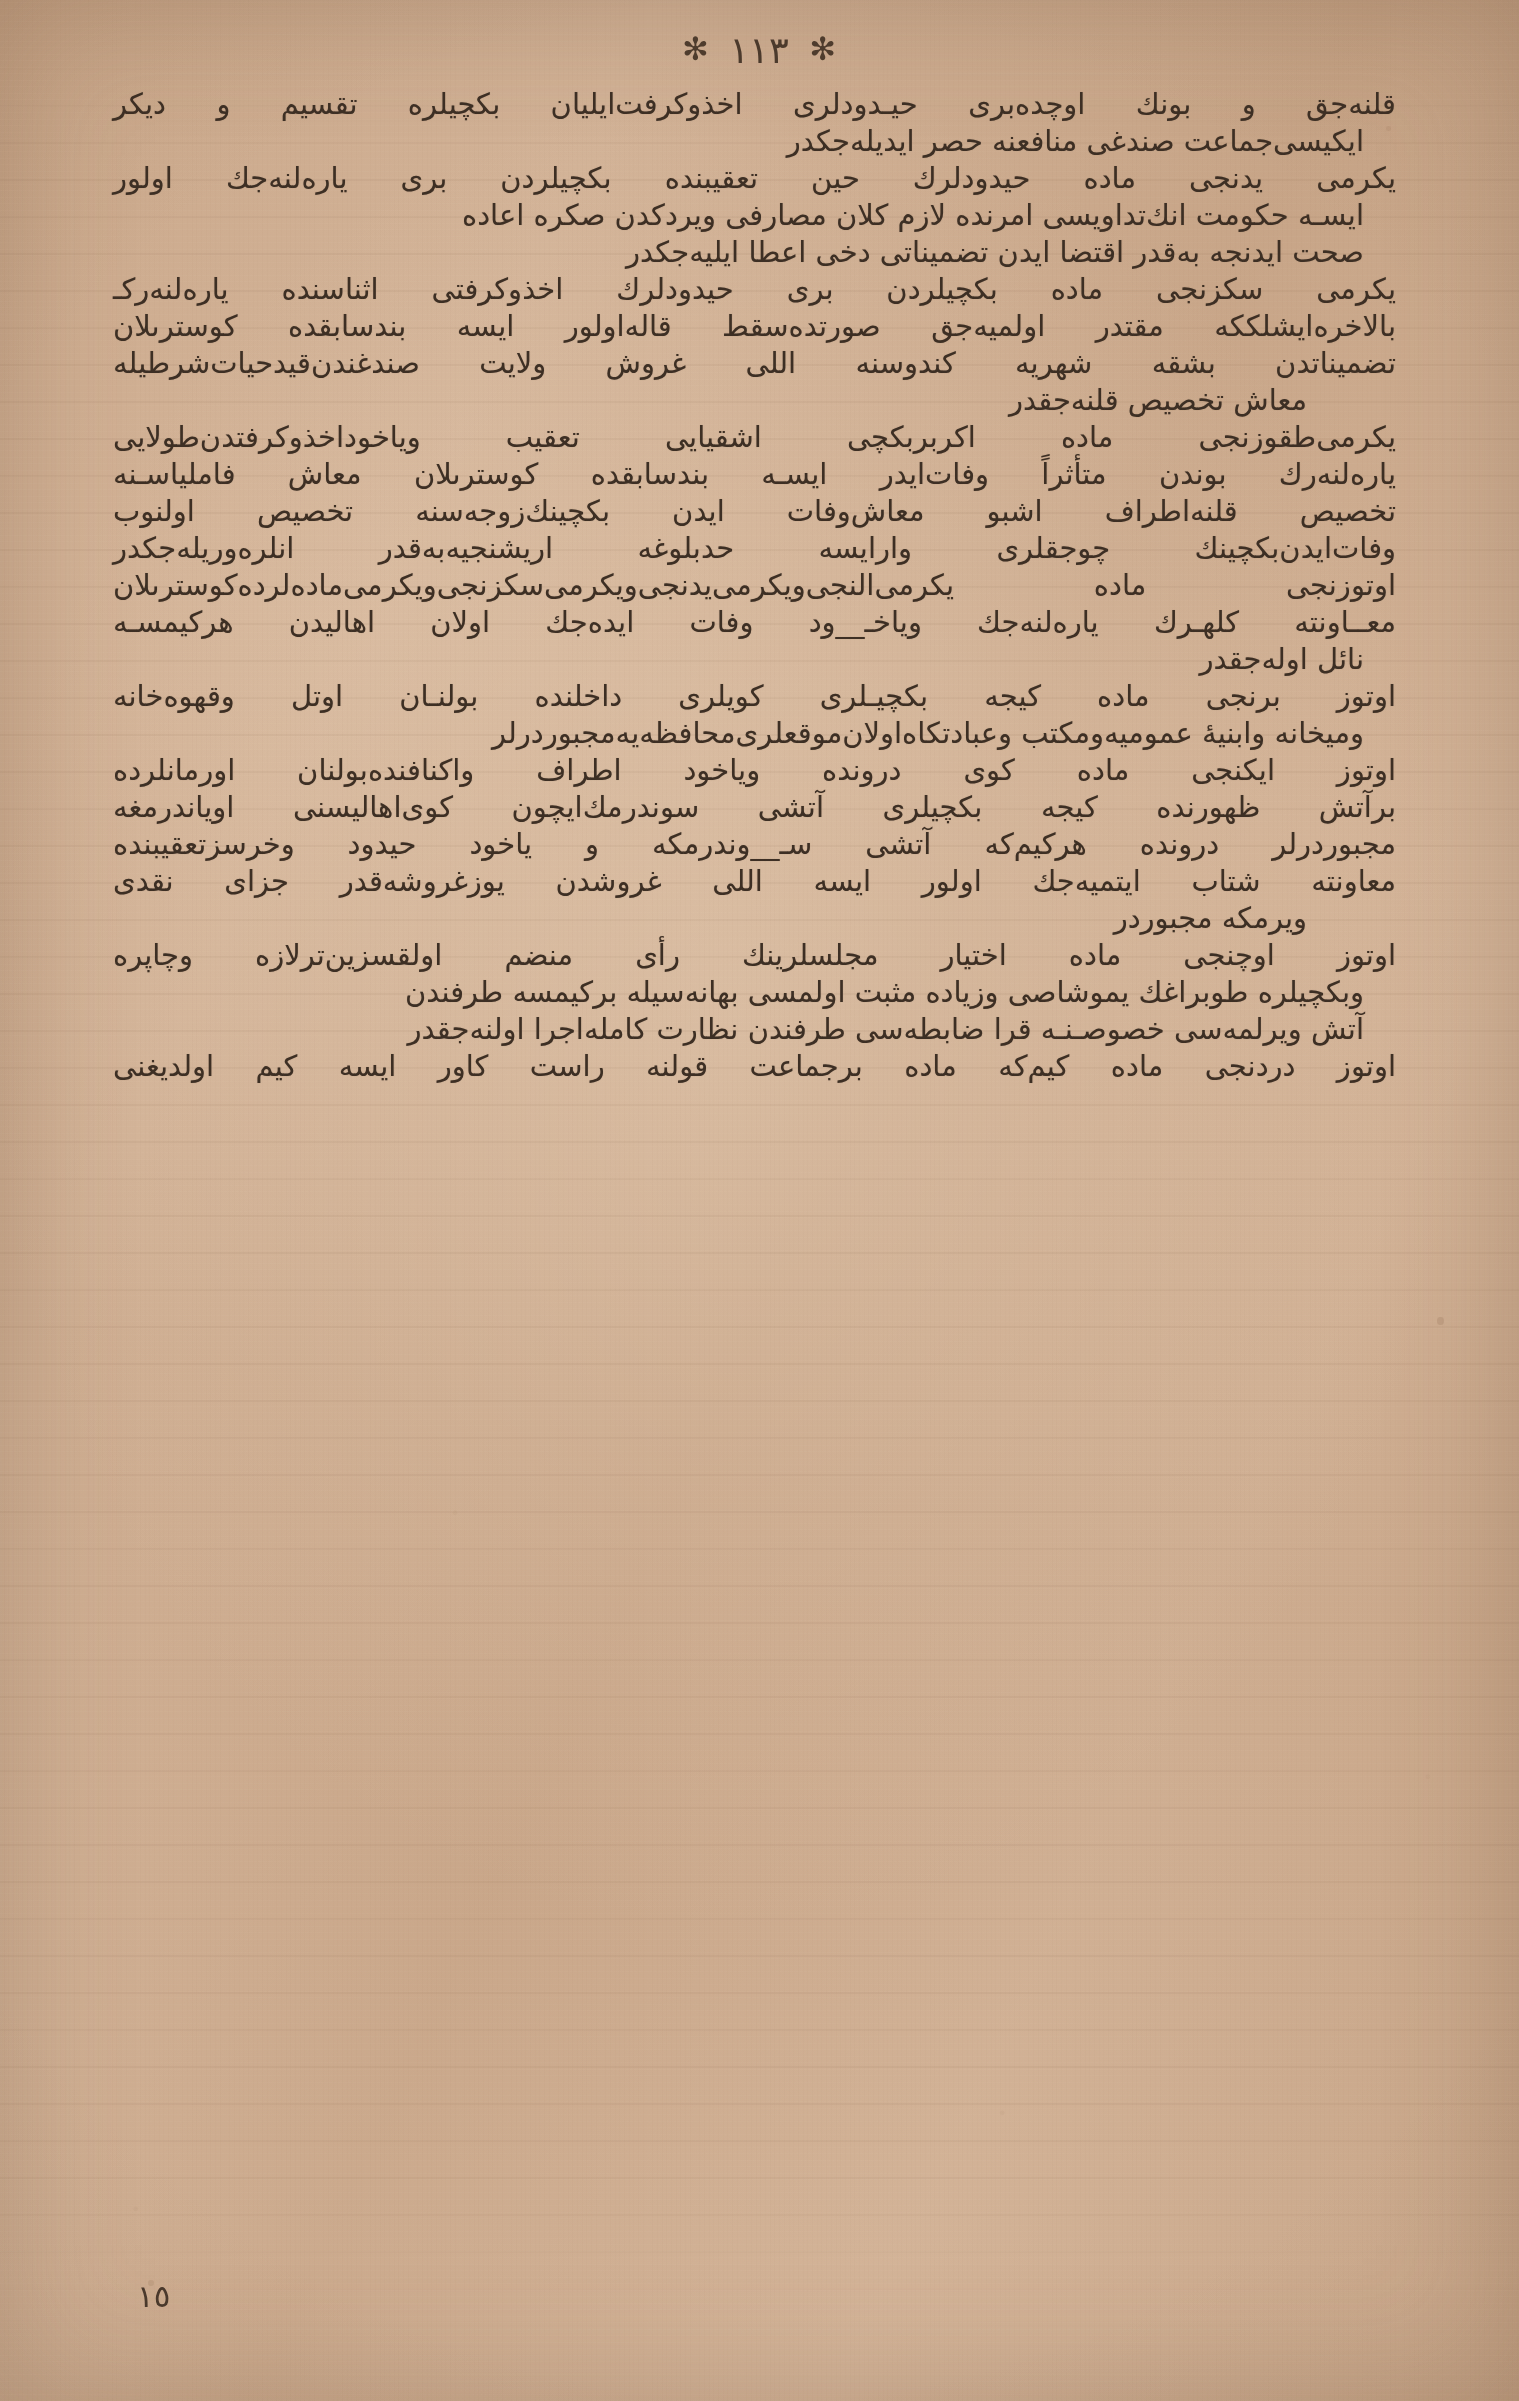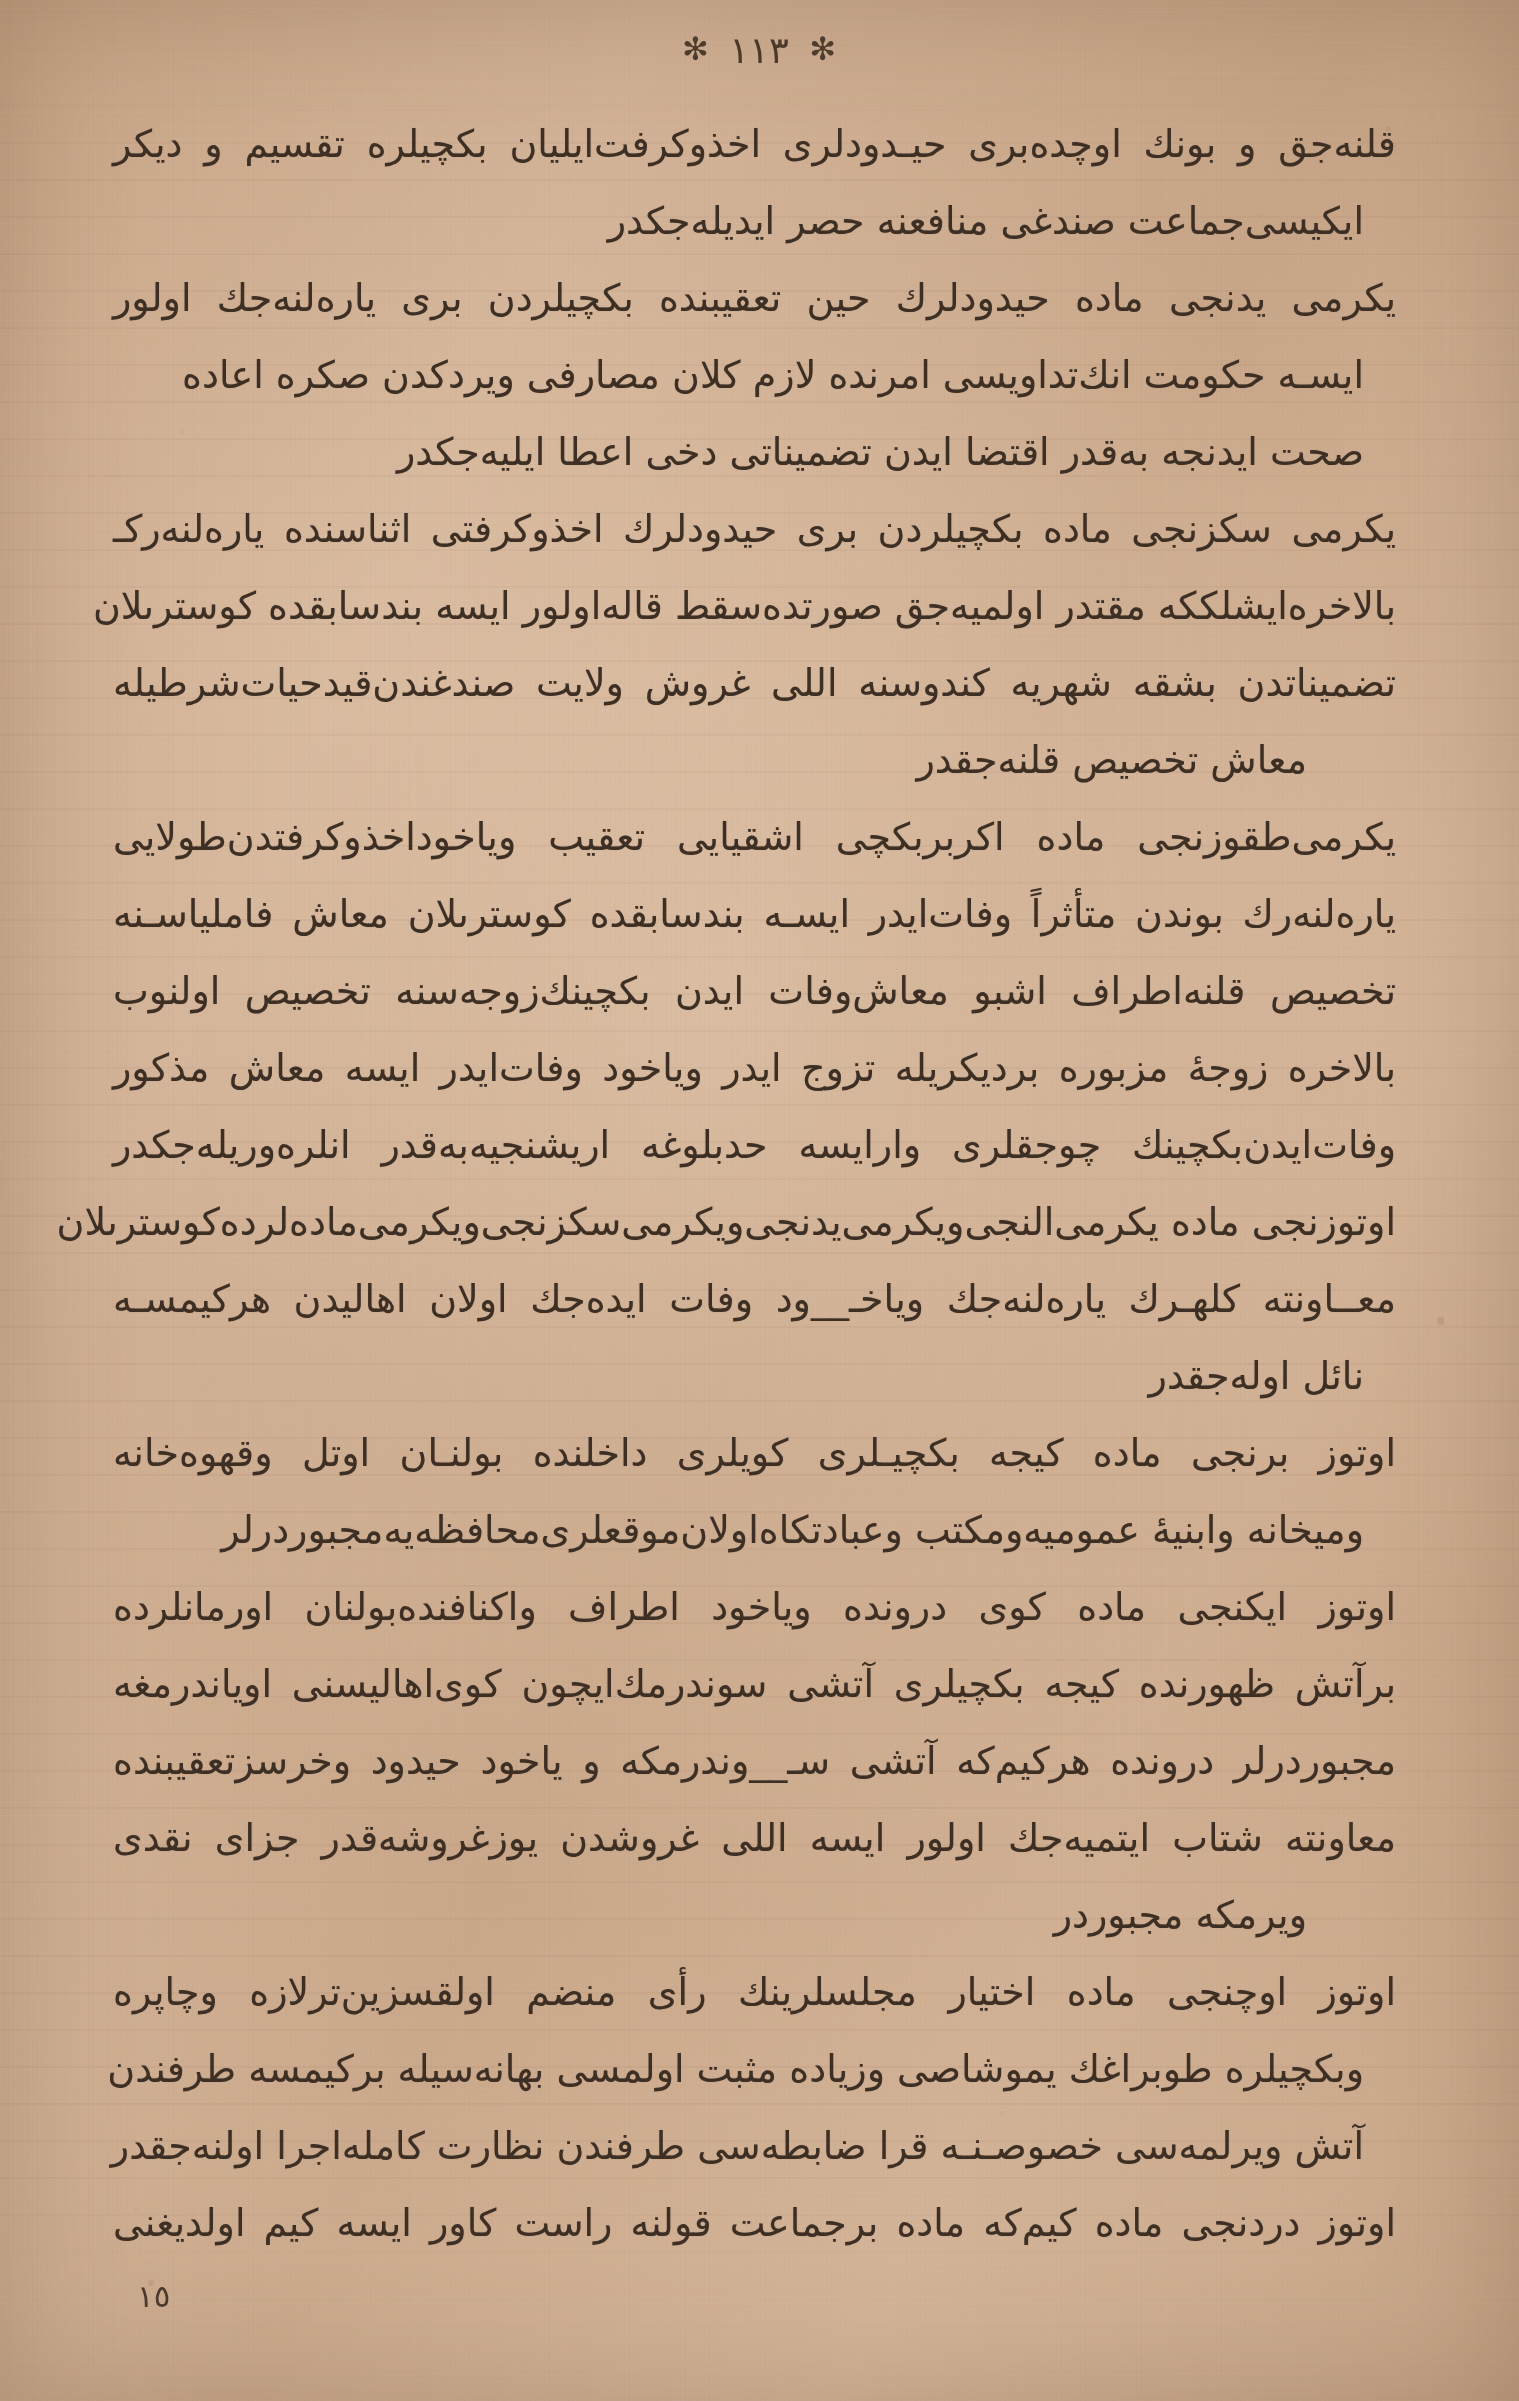--- a/index.html
+++ b/index.html
@@ -96,26 +96,25 @@
     right: 123px;
     left: 114px;
     direction: rtl;
     text-align: justify;
     text-align-last: right;
   }
 
   .line {
     direction: rtl;
     color: #3d2f24;
-    font-size: 38px;
+    font-size: 29px;
     line-height: 37px;
     white-space: nowrap;
     letter-spacing: 0px;
     text-shadow: 0 0 0.9px rgba(61,47,36,0.28);
-    margin-top: 40px;
   }
   
   .line.full   { text-align: justify; text-align-last: justify; }
   
   .line.indent { text-align: right; padding-right: 32px; }
   .line.indent2{ text-align: center; padding-right: 89px; }
 
   
   .footer {
     position: absolute;
@@ -157,21 +156,20 @@
         <div class="line full">يكرمى يدنجى ماده   حيدودلرك حين تعقيبنده بكچيلردن برى ياره‌لنه‌جك اولور</div>
         <div class="line indent">ایسـه حكومت انك‌تداویسى امرنده لازم كلان مصارفى ویردكدن صكره اعاده‌</div>
         <div class="line indent">صحت ایدنجه به‌قدر اقتضا ایدن تضمیناتى دخى اعطا ایلیه‌جكدر</div>
         <div class="line full">يكرمى سكزنجى ماده   بكچيلردن برى حيدودلرك اخذوكرفتى اثناسنده ياره‌لنه‌ركـ</div>
         <div class="line full">بالاخره‌ایشلككه مقتدر اولمیه‌جق صورتده‌سقط قاله‌اولور ایسه بندسابقده كوسترىلان</div>
         <div class="line full">تضمیناتدن بشقه شهریه كندوسنه اللى غروش ولایت صندغندن‌قیدحیات‌شرطیله</div>
         <div class="line indent2">معاش تخصیص قلنه‌جقدر</div>
         <div class="line full">يكرمى‌طقوزنجى ماده   اكربر‌بكچى اشقیایى تعقیب ویاخودا‌خذوكرفتدن‌طولایى</div>
         <div class="line full">ياره‌لنه‌رك بوندن متأثراً وفات‌ایدر ایسـه بندسابقده كوسترىلان معاش فاملیاسـنه</div>
         <div class="line full">تخصیص قلنه‌اطراف   اشبو معاش‌وفات ایدن بكچینك‌زوجه‌سنه تخصیص اولنوب</div>
-        <div class="line full">بالاخره زوجهٔ مزبوره بردیكریله تزوج ایدر ویاخود وفات‌ایدر ایسه معاش مذكور</div>
         <div class="line full">وفات‌ایدن‌بكچینك چوجقلرى وارایسه حدبلوغه اریشنجیه‌به‌قدر انلره‌وریله‌جكدر</div>
         <div class="line full">اوتوزنجى ماده   يكرمى‌النجى‌ويكرمى‌يدنجى‌ويكرمى‌سكزنجى‌ويكرمى‌ماده‌لرده‌كوسترىلان</div>
         <div class="line full">معــاونته كلهـرك ياره‌لنه‌جك ویاخـ__ود وفات ایده‌جك اولان  اهالیدن هركیمسـه</div>
         <div class="line indent">نائل اوله‌جقدر</div>
         <div class="line full">اوتوز برنجى ماده   كیجه بكچیـلرى كویلرى داخلنده بولنـان اوتل وقهوه‌خانه</div>
         <div class="line indent">ومیخانه وابنیهٔ عمومیه‌ومكتب وعبادتكاه‌اولان‌موقعلرى‌محافظه‌یه‌مجبوردرلر</div>
         <div class="line full">اوتوز ايكنجى ماده   كوی درونده ویاخود اطراف واكنافنده‌بولنان اورمانلرده</div>
         <div class="line full">برآتش ظهورنده كیجه بكچیلرى آتشى سوندرمك‌ایچون كوى‌اهالیسنى اویاندرمغه</div>
         <div class="line full">مجبوردرلر درونده هركیم‌كه آتشى سـ__وندرمكه و یاخود حیدود وخرسز‌تعقیبنده</div>
         <div class="line full">معاونته شتاب ایتمیه‌جك اولور ایسه اللى غروشدن یوزغروشه‌قدر  جزای نقدى</div>

